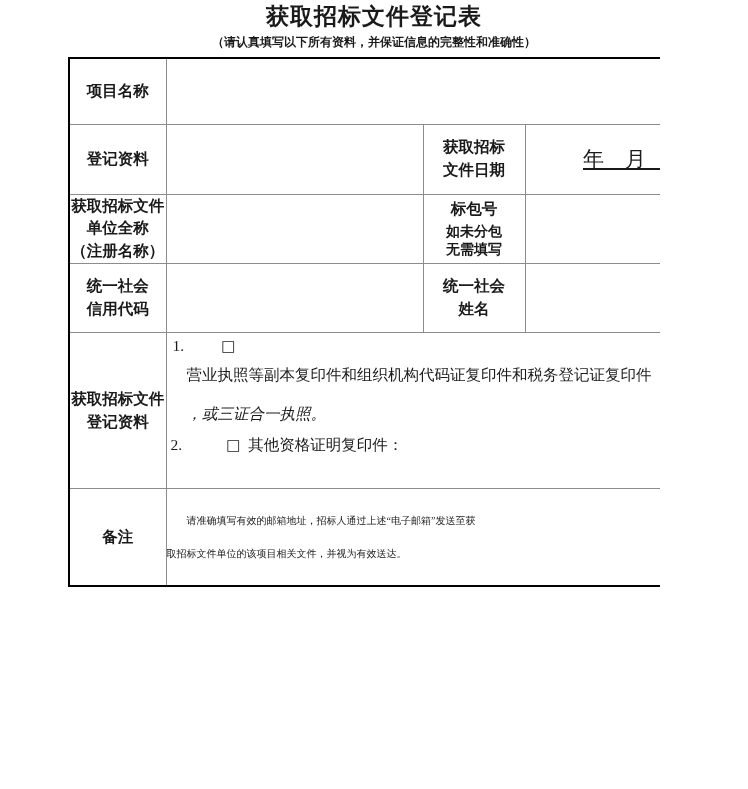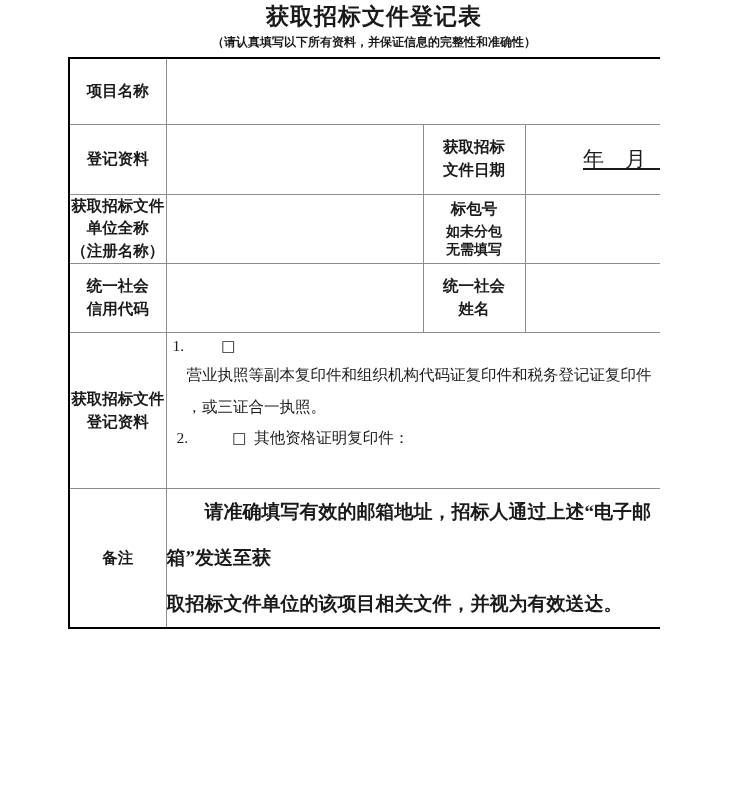--- a/index.html
+++ b/index.html
@@ -59,32 +59,31 @@
     text-decoration:underline;
   }
   td.materials-cell{
     vertical-align:top;
     font-size:15.5px;
     padding:7px 6px 0 8px;
   }
   .mat-line{line-height:26px;white-space:pre-wrap;}
   .mat-l1{padding-left:6px;margin-bottom:3px;}
   .mat-l2{padding-left:20px;}
-  .mat-l3{padding-left:20px;margin-top:6px;}
-  .mat-l4{padding-left:10px;margin-top:5px;}
+  .mat-l3{padding-left:20px;margin-top:13px;font-style:italic;}
+  .mat-l4{padding-left:4px;margin-top:5px;}
   .cbx{display:inline-block;font-family:"DejaVu Sans",sans-serif;font-size:15px;}
   .cbx-1{margin-left:37px;}
   .cbx-2{margin-left:44px;margin-right:8px;}
   td.remark-cell{
     vertical-align:middle;
-    font-size:19px;
-    line-height:46px;
+    font-size:10px;
+    line-height:33px;
     white-space:pre-line;
     padding:0 8px 0 6px;
-    font-weight:bold;
   }
   
   .seal{position:absolute;left:0;top:0;width:748px;height:789px;pointer-events:none;}
   .seal-ring{
     position:absolute;
     left:695px;top:206px;
     width:154px;height:154px;
     box-sizing:border-box;
     border:5px solid #d8372b;
     border-radius:50%;

